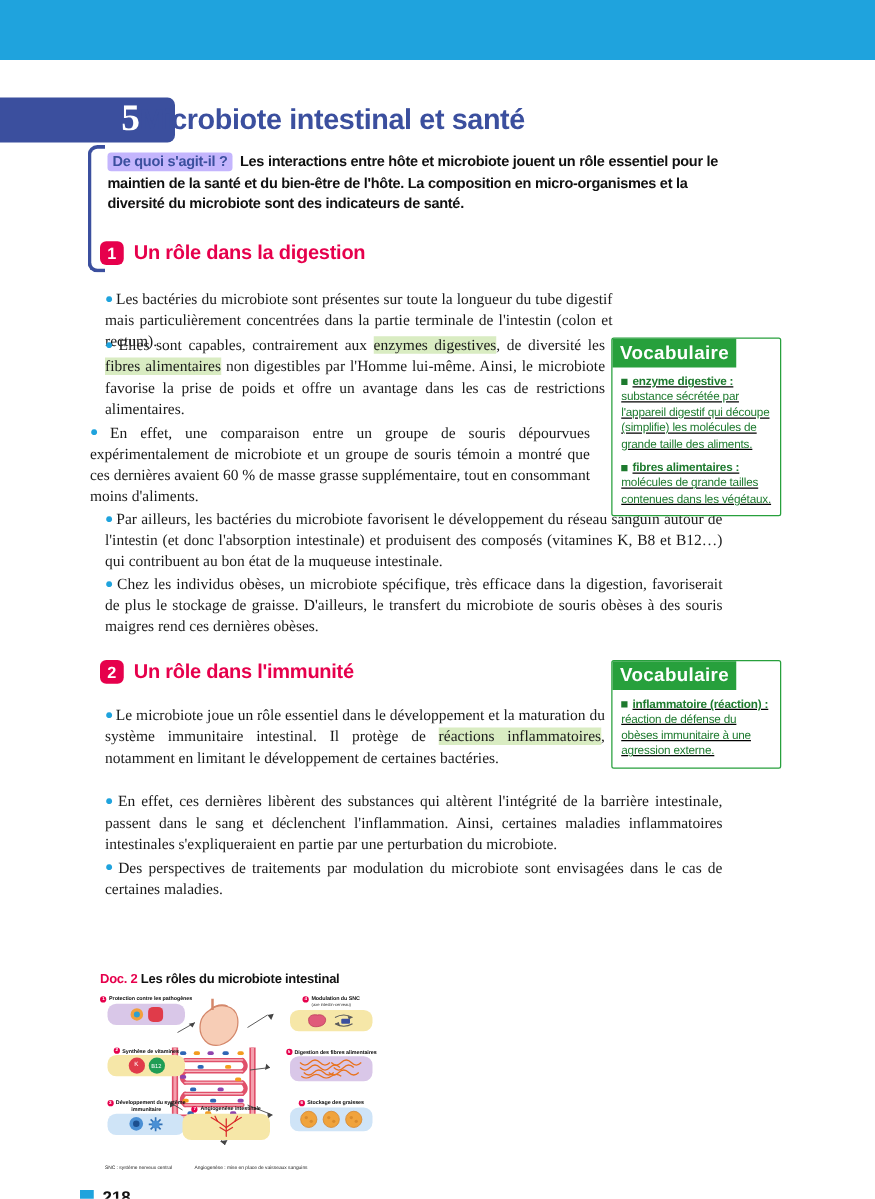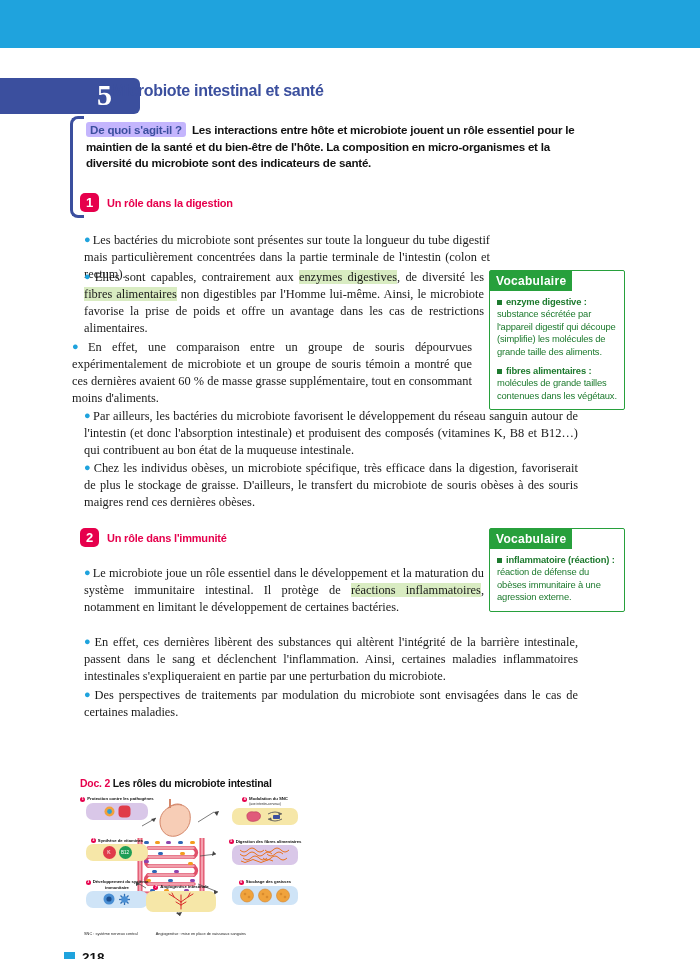--- a/index.html
+++ b/index.html
@@ -35,21 +35,21 @@
     font-size: 30px; font-weight: bold;
     text-align: right;
     padding-right: 28px;
     line-height: 34px;
     letter-spacing: 0px;
   }
   .chapter-title {
     position: absolute; left: 112px; top: 4px;
     color: #3b4f9e;
     font-family: "Liberation Sans", sans-serif;
-    font-size: 16px;
+    font-size: 23px;
     font-weight: bold;
     letter-spacing: -0.3px;
   }
 
   
   .intro-wrap {
     position: absolute; left: 70px; top: 74px; width: 520px;
   }
   .bracket {
     position: absolute; left: 0; top: -6px;
@@ -89,21 +89,21 @@
     background: #e6004c;
     border-radius: 5px;
     color: #fff;
     font-family: "Liberation Sans", sans-serif;
     font-size: 13px; font-weight: bold;
     text-align: center; line-height: 19px;
   }
   .sec-title {
     color: #e6004c;
     font-family: "Liberation Sans", sans-serif;
-    font-size: 11px;
+    font-size: 16px;
     font-weight: bold;
     letter-spacing: -0.2px;
   }
 
   
   .para {
     position: absolute;
     font-family: "Liberation Serif", serif;
     font-size: 12.4px;
     line-height: 17.1px;
@@ -125,26 +125,26 @@
     border: 1.4px solid #27a03c;
     background: #fff;
     border-radius: 2px;
     padding: 0;
   }
   .vocab-head {
     background: #27a03c;
     color: #ffffff;
     font-family: "Liberation Sans", sans-serif;
     font-weight: bold;
-    font-size: 12px;
+    font-size: 15px;
     padding: 3px 6px 3px 6px;
     display: inline-block;
     letter-spacing: 0.3px;
   }
-  .vocab-body { padding: 5px 7px 7px 7px; }
+  .vocab-body { padding: 5px 7px 7px 7px; text-decoration: underline; }
   .vocab-item {
     color: #1d7a2e;
     font-family: "Liberation Sans", sans-serif;
     font-size: 9.4px;
     line-height: 12.4px;
     margin-bottom: 7px;
     letter-spacing: -0.15px;
   }
   .vocab-item:last-child { margin-bottom: 0; }
   .vocab-item b { font-weight: bold; }

